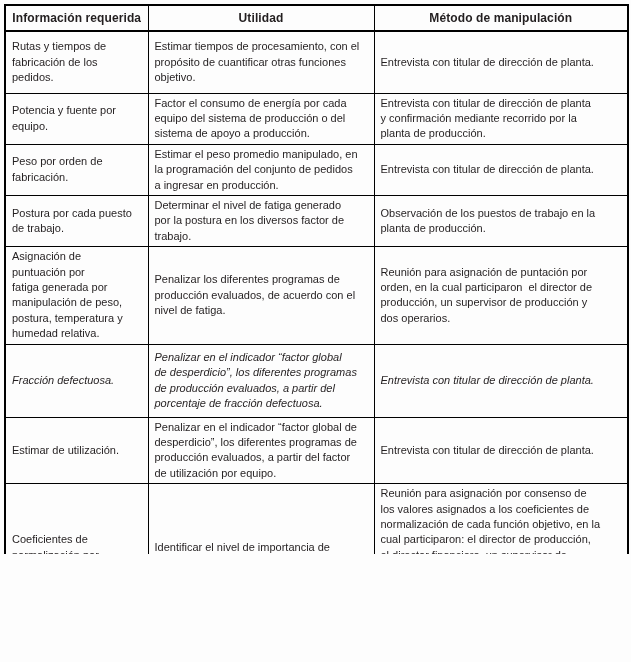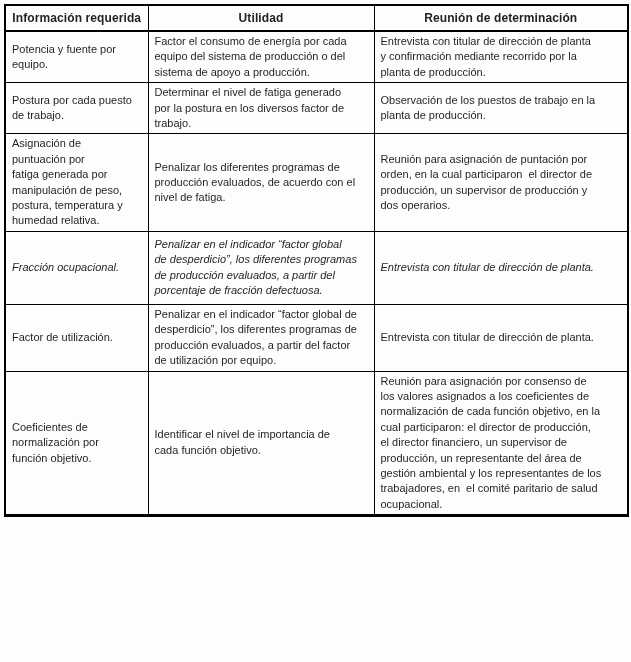--- a/index.html
+++ b/index.html
@@ -73,33 +73,50 @@
   <table class="data-table">
     <colgroup>
       <col class="c1">
       <col class="c2">
       <col class="c3">
     </colgroup>
     <thead>
       <tr>
         <th>Información requerida</th>
         <th>Utilidad</th>
-        <th>Reunión de determinación</th>
+        <th>Método de manipulación</th>
       </tr>
     </thead>
     <tbody>
+      <tr class="r0">
+        <td>Rutas y tiempos de
+fabricación de los
+pedidos.</td>
+        <td>Estimar tiempos de procesamiento, con el
+propósito de cuantificar otras funciones
+objetivo.</td>
+        <td>Entrevista con titular de dirección de planta.</td>
+      </tr>
       <tr class="r1">
         <td>Potencia y fuente por
 equipo.</td>
         <td>Factor el consumo de energía por cada
 equipo del sistema de producción o del
 sistema de apoyo a producción.</td>
         <td>Entrevista con titular de dirección de planta
 y confirmación mediante recorrido por la
 planta de producción.</td>
+      </tr>
+      <tr class="r2">
+        <td>Peso por orden de
+fabricación.</td>
+        <td>Estimar el peso promedio manipulado, en
+la programación del conjunto de pedidos
+a ingresar en producción.</td>
+        <td>Entrevista con titular de dirección de planta.</td>
       </tr>
       <tr class="r4">
         <td>Postura por cada puesto
 de trabajo.</td>
         <td>Determinar el nivel de fatiga generado
 por la postura en los diversos factor de
 trabajo.</td>
         <td>Observación de los puestos de trabajo en la
 planta de producción.</td>
       </tr>
@@ -112,29 +129,29 @@
 humedad relativa.</td>
         <td>Penalizar los diferentes programas de
 producción evaluados, de acuerdo con el
 nivel de fatiga.</td>
         <td>Reunión para asignación de puntación por
 orden, en la cual participaron  el director de
 producción, un supervisor de producción y
 dos operarios.</td>
       </tr>
       <tr class="r6">
-        <td>Fracción ocupacional.</td>
+        <td>Fracción defectuosa.</td>
         <td>Penalizar en el indicador “factor global
 de desperdicio”, los diferentes programas
 de producción evaluados, a partir del
 porcentaje de fracción defectuosa.</td>
         <td>Entrevista con titular de dirección de planta.</td>
       </tr>
       <tr class="r7">
-        <td>Factor de utilización.</td>
+        <td>Estimar de utilización.</td>
         <td>Penalizar en el indicador “factor global de
 desperdicio”, los diferentes programas de
 producción evaluados, a partir del factor
 de utilización por equipo.</td>
         <td>Entrevista con titular de dirección de planta.</td>
       </tr>
       <tr class="r8">
         <td>Coeficientes de
 normalización por
 función objetivo.</td>

